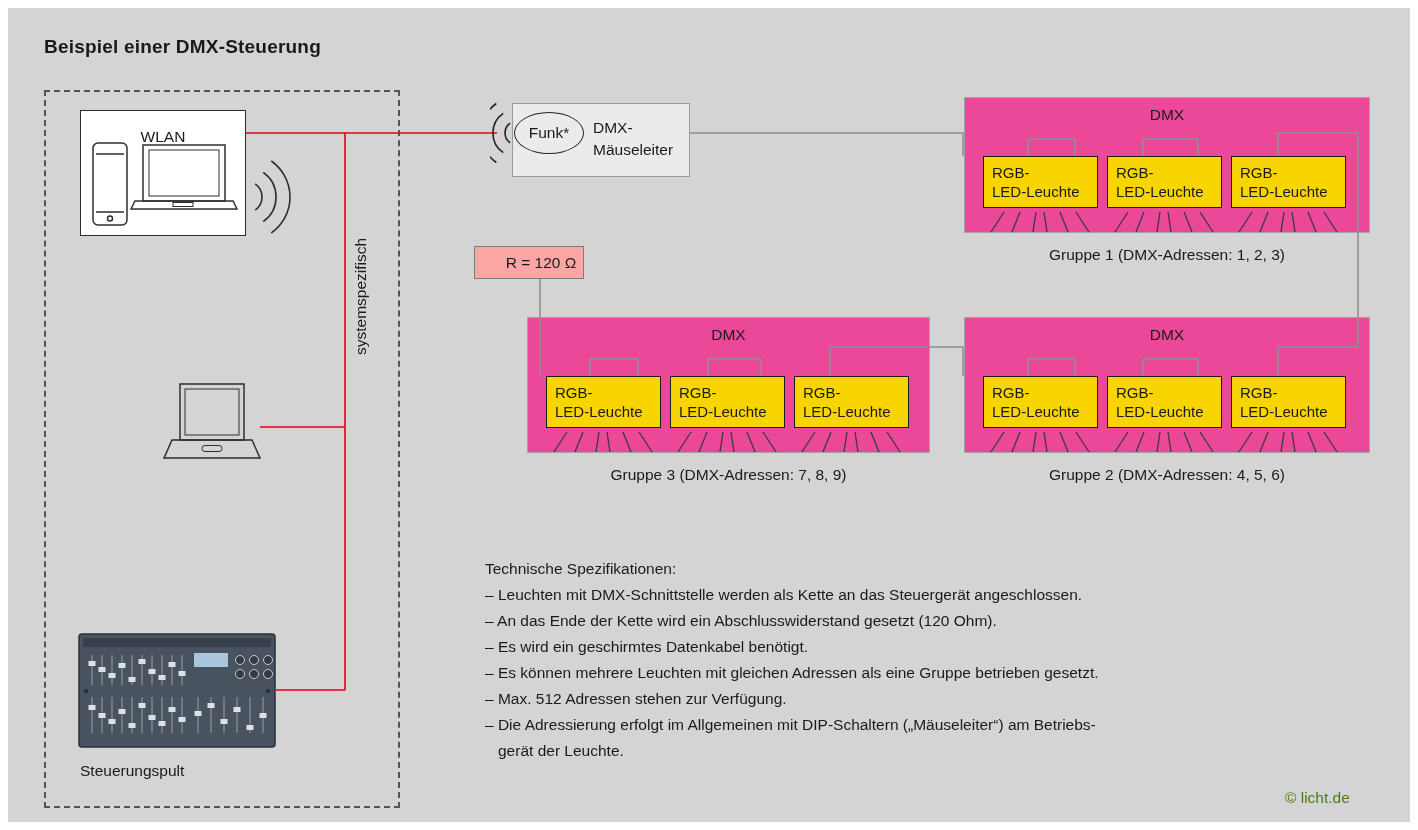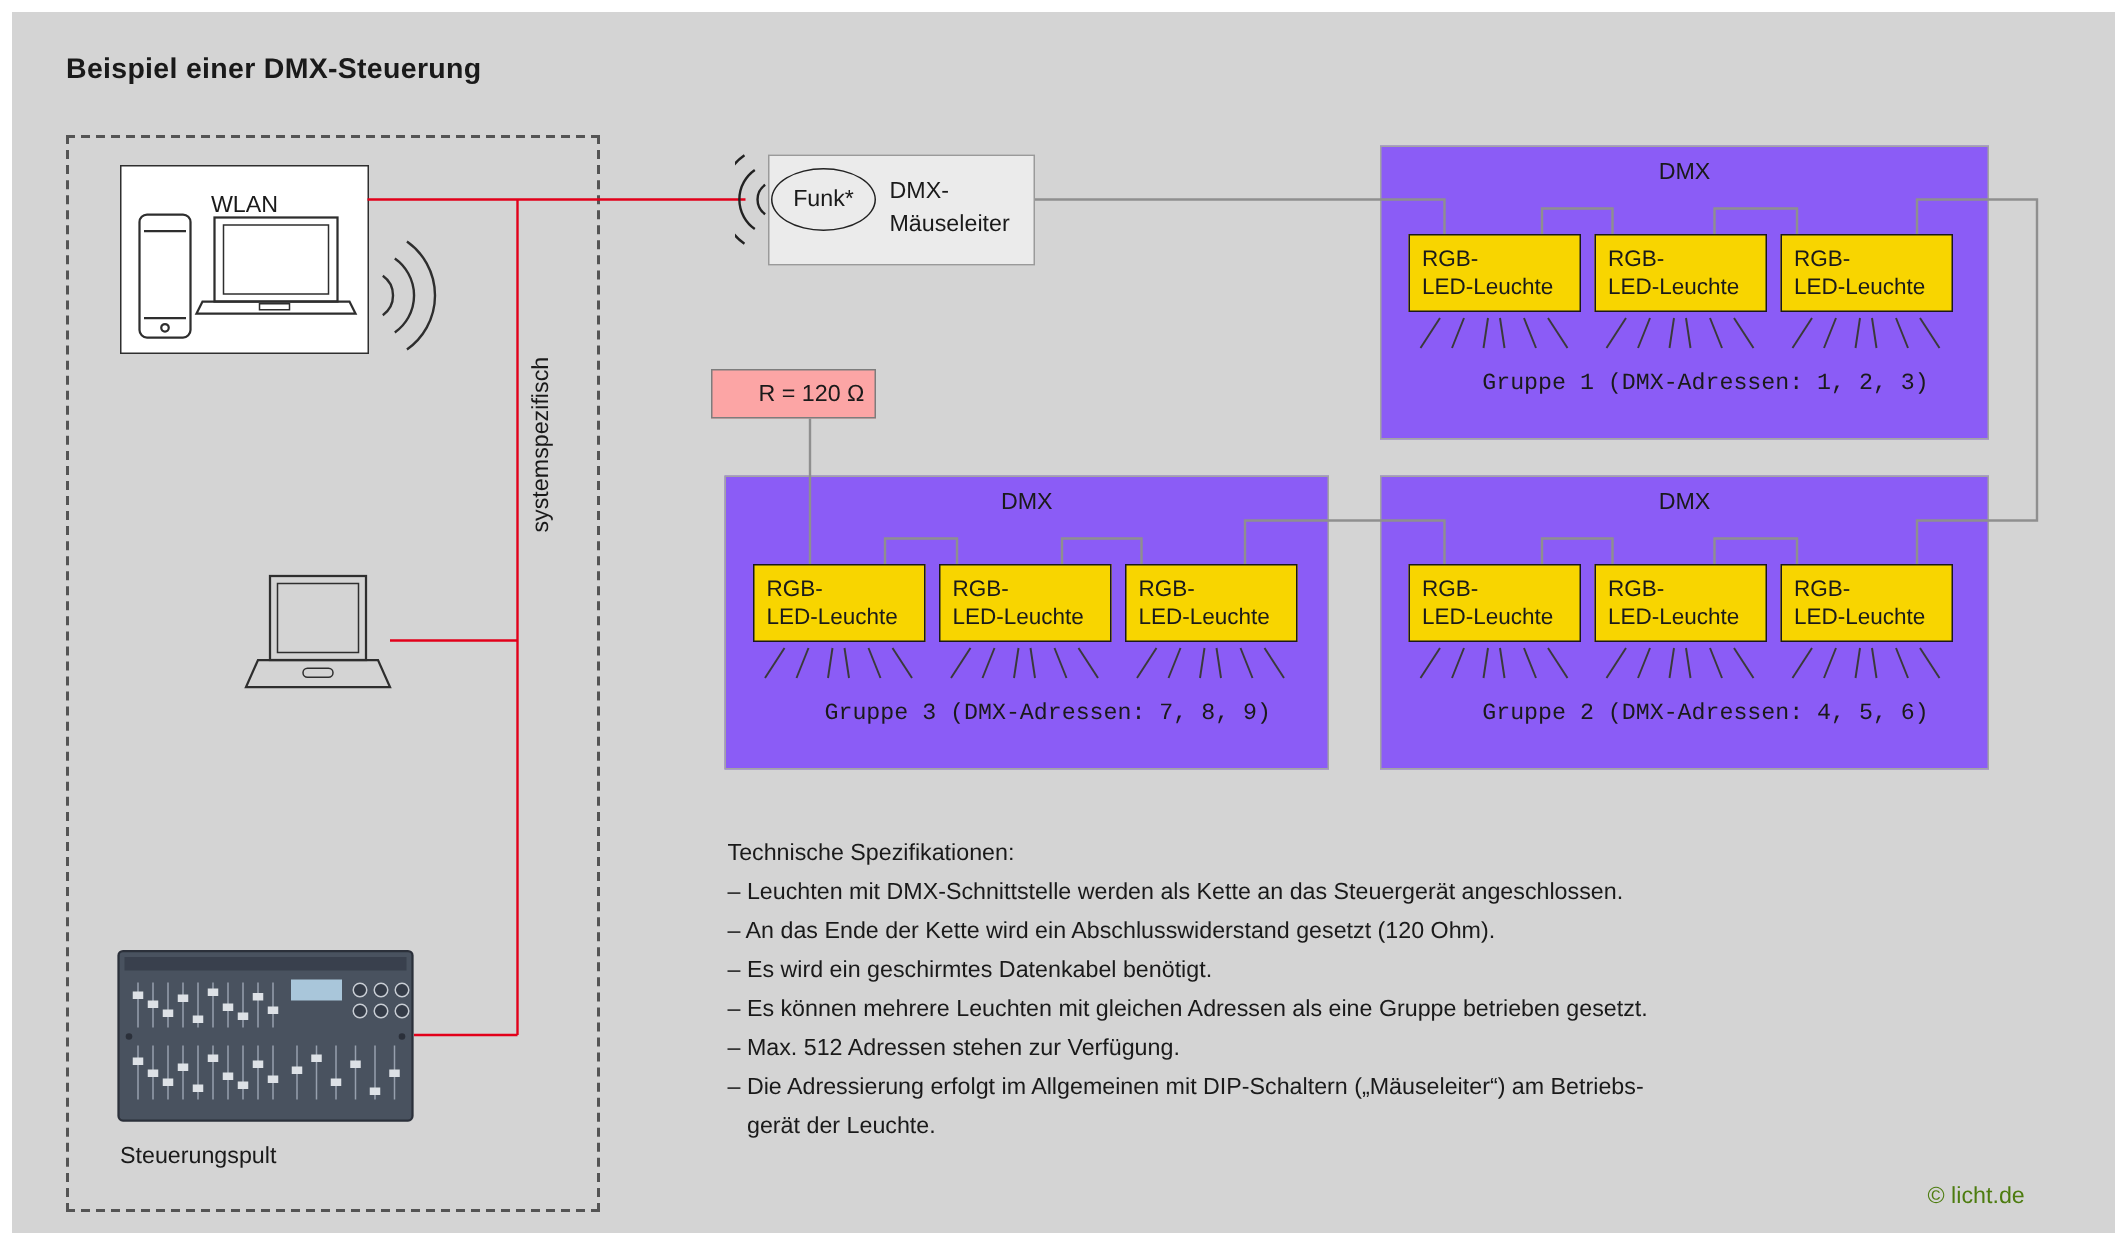--- a/index.html
+++ b/index.html
@@ -14,23 +14,23 @@
   .wlan-box{left:80px;top:110px;width:166px;height:126px;background:#ffffff;border:1.5px solid #2e2e2e;box-sizing:border-box;}
   .wlan-label{position:absolute;left:0;top:17px;width:100%;text-align:center;font-size:15.5px;}
   .sys-label{left:352px;top:355px;width:160px;font-size:15.5px;transform:rotate(-90deg);transform-origin:0 0;}
   .console-label{left:80px;top:762px;font-size:15.5px;}
   .ctrl-box{left:512px;top:103px;width:178px;height:74px;background:#ebebeb;border:1px solid #9a9a9a;box-sizing:border-box;}
   .ctrl-name{position:absolute;left:80px;top:13px;font-size:15.5px;line-height:22px;}
   .funk-ellipse{left:514px;top:112px;width:70px;height:42px;background:#ebebeb;border:1.5px solid #222;border-radius:50%;
     box-sizing:border-box;text-align:center;line-height:39px;font-size:15.5px;z-index:6;}
   .term-box{left:474px;top:246px;width:110px;height:33px;background:#fca5a5;border:1px solid #7d7d7d;box-sizing:border-box;
     text-align:center;line-height:31px;font-size:15.5px;padding-left:24px;}
-  .group{position:absolute;height:196px;background:#8b5cf6;border:1px solid #a3a3a3;box-sizing:border-box;}
+  .group{position:absolute;height:136px;background:#ec4899;border:1px solid #a3a3a3;box-sizing:border-box;margin-left:44px;}
   .dmx-label{position:absolute;left:0;top:8px;width:100%;text-align:center;font-size:15.5px;z-index:6;}
-  .caption{position:absolute;left:14px;top:148px;width:100%;text-align:center;font-size:15.5px;z-index:6;font-family:Liberation Mono, monospace;}
+  .caption{position:absolute;left:0;top:148px;width:100%;text-align:center;font-size:15.5px;z-index:6;}
   .lamp{position:absolute;top:58px;width:115px;height:52px;background:#f8d500;border:1.5px solid #1a1a1a;box-sizing:border-box;
     padding:6px 0 0 8px;font-size:15px;line-height:19px;z-index:6;}
   .rays{position:absolute;top:113px;z-index:6;}
   .wires{left:0;top:0;z-index:5;pointer-events:none;}
   .specs{left:485px;top:556px;width:690px;font-size:15.5px;line-height:26px;}
   .spec-cont{padding-left:13px;}
   .footnote{left:485px;top:789px;font-size:10px;margin-top:44px;}
   .copyright{left:1285px;top:789px;font-size:15.5px;color:#4d7c0f;}
 </style>
 </head>

